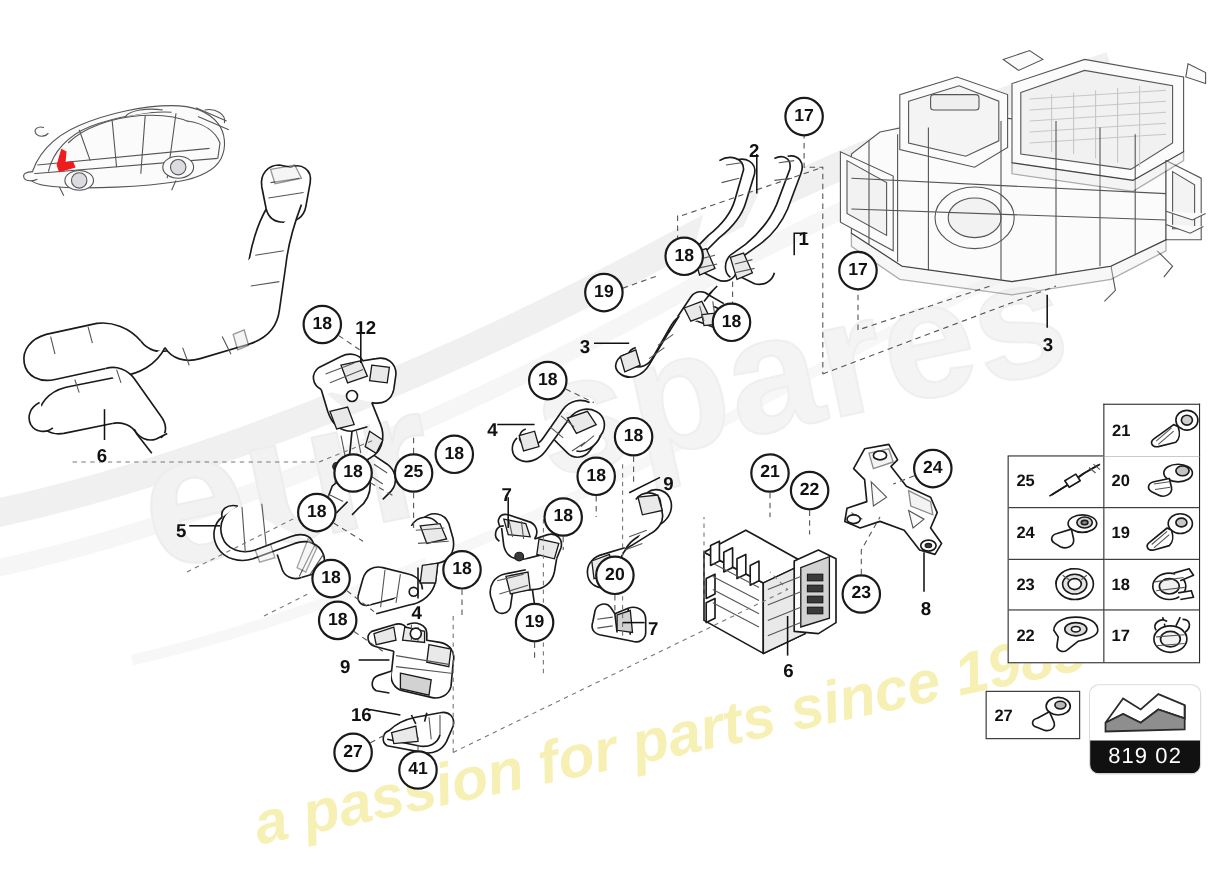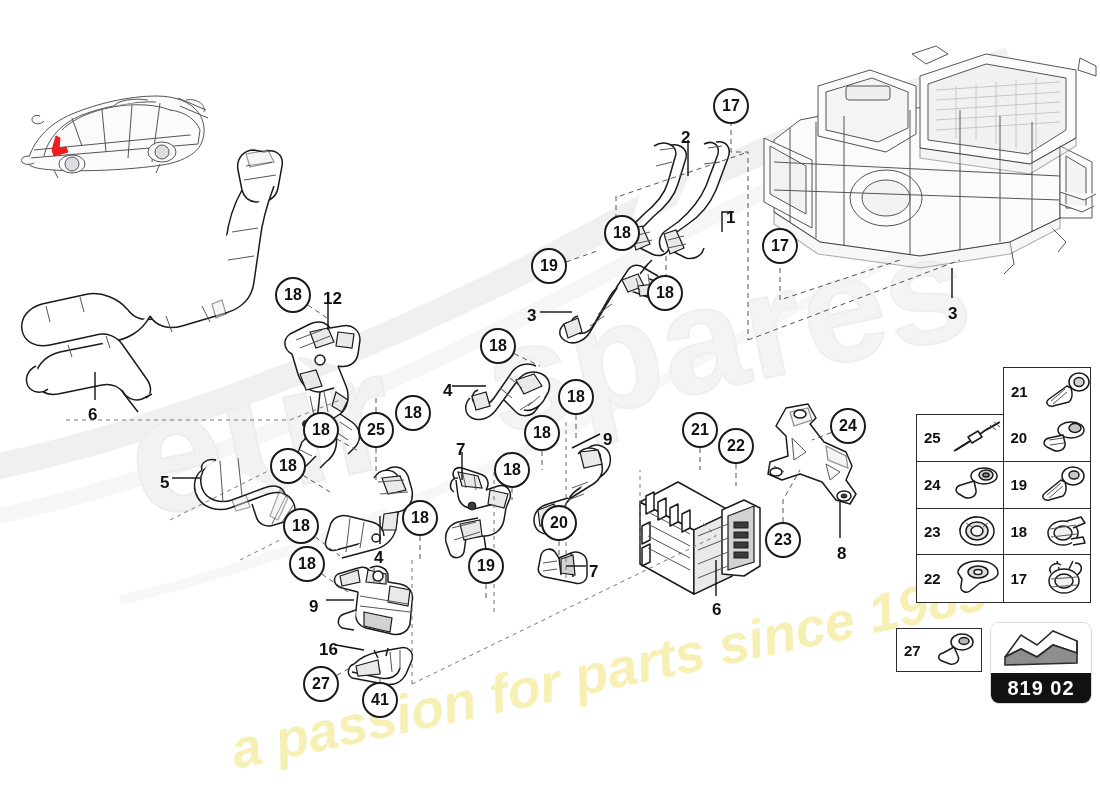--- a/index.html
+++ b/index.html
@@ -47,21 +47,21 @@
   .lc:nth-child(2n){border-right:none;}
   .lc:nth-child(n+7){border-bottom:none;}
   .lcnum{font-size:15px;font-weight:bold;color:#111;padding-left:7px;width:26px;flex:none;}
   .lcart{flex:1;height:100%;position:relative;}
   .legend-27{position:absolute;left:896px;top:628px;width:86px;height:44px;
       border:1.5px solid #2b2b2b;background:#fff;z-index:9;box-sizing:border-box;
       display:flex;align-items:center;}
   .badge{position:absolute;left:990px;top:622px;width:100px;height:80px;z-index:9;
       border-radius:9px;background:#fff;border:1px solid #d8d8d8;overflow:hidden;}
   .badge-img{height:50px;width:100%;position:relative;background:#fff;}
-  .badge-lbl{height:30px;background:#111;color:#fff;font-size:20px;font-weight:bold;
+  .badge-lbl{height:30px;background:#111;color:#fff;font-size:20px;font-weight:normal;
       display:flex;align-items:center;justify-content:center;letter-spacing:1px;}
 
   .leader{position:absolute;z-index:7;}
   .dash{stroke:#555;stroke-width:1;fill:none;stroke-dasharray:5 4;}
   .dash2{stroke:#777;stroke-width:1;fill:none;stroke-dasharray:4 4;}
   .ln{stroke:#111;stroke-width:1.4;fill:none;}
   .part{fill:#ffffff;stroke:#1a1a1a;stroke-width:1.5;stroke-linejoin:round;}
   .part-l{fill:#fbfbfb;stroke:#555;stroke-width:1;}
   .shade{fill:#e9e9e9;stroke:#1a1a1a;stroke-width:1.2;}
   .shade2{fill:#d2d2d2;stroke:#1a1a1a;stroke-width:1.2;}

